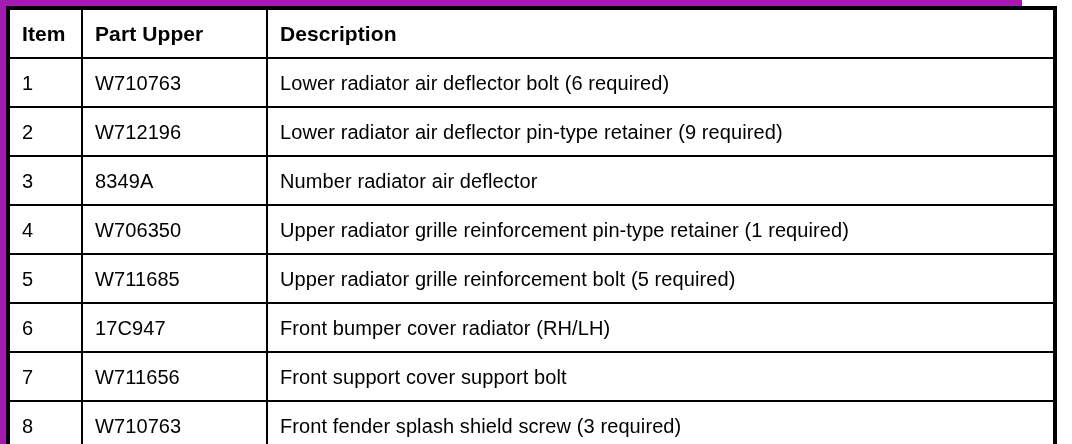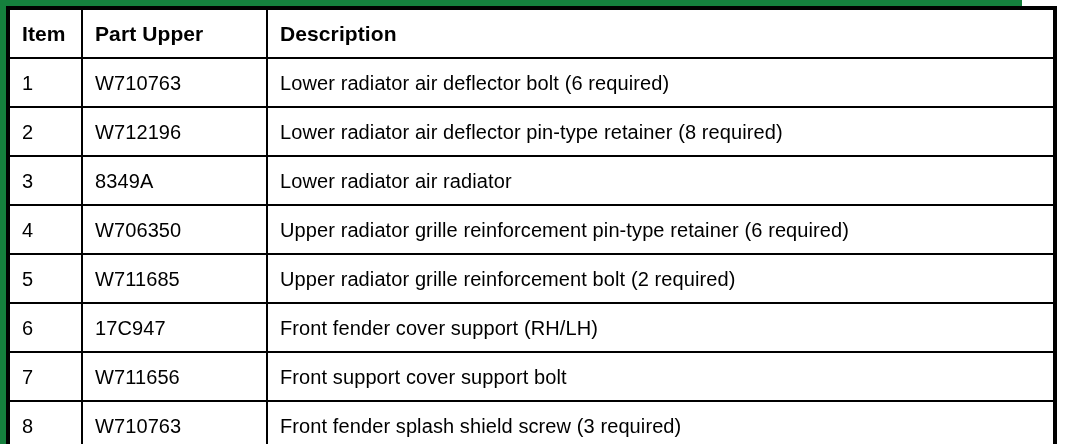--- a/index.html
+++ b/index.html
@@ -13,21 +13,21 @@
     height: 444px;
     overflow: hidden;
     font-family: "Liberation Sans", sans-serif;
     color: #000000;
   }
 
   #page {
     position: relative;
     width: 1022px;
     height: 444px;
-    background: #15803d;
+    background: #a21caf;
   }
 
   .parts-table-wrap {
     position: absolute;
     left: 6px;
     top: 6px;
     width: 1047px;
     height: 429px;
     box-sizing: border-box;
   }
@@ -103,41 +103,41 @@
       </thead>
       <tbody>
         <tr>
           <td class="cell-item">1</td>
           <td class="cell-part">W710763</td>
           <td class="cell-desc">Lower radiator air deflector bolt (6 required)</td>
         </tr>
         <tr>
           <td class="cell-item">2</td>
           <td class="cell-part">W712196</td>
-          <td class="cell-desc">Lower radiator air deflector pin-type retainer (8 required)</td>
+          <td class="cell-desc">Lower radiator air deflector pin-type retainer (9 required)</td>
         </tr>
         <tr>
           <td class="cell-item">3</td>
           <td class="cell-part">8349A</td>
-          <td class="cell-desc">Lower radiator air radiator</td>
+          <td class="cell-desc">Number radiator air deflector</td>
         </tr>
         <tr>
           <td class="cell-item">4</td>
           <td class="cell-part">W706350</td>
-          <td class="cell-desc">Upper radiator grille reinforcement pin-type retainer (6 required)</td>
+          <td class="cell-desc">Upper radiator grille reinforcement pin-type retainer (1 required)</td>
         </tr>
         <tr>
           <td class="cell-item">5</td>
           <td class="cell-part">W711685</td>
-          <td class="cell-desc">Upper radiator grille reinforcement bolt (2 required)</td>
+          <td class="cell-desc">Upper radiator grille reinforcement bolt (5 required)</td>
         </tr>
         <tr>
           <td class="cell-item">6</td>
           <td class="cell-part">17C947</td>
-          <td class="cell-desc">Front fender cover support (RH/LH)</td>
+          <td class="cell-desc">Front bumper cover radiator (RH/LH)</td>
         </tr>
         <tr>
           <td class="cell-item">7</td>
           <td class="cell-part">W711656</td>
           <td class="cell-desc">Front support cover support bolt</td>
         </tr>
         <tr>
           <td class="cell-item">8</td>
           <td class="cell-part">W710763</td>
           <td class="cell-desc">Front fender splash shield screw (3 required)</td>

